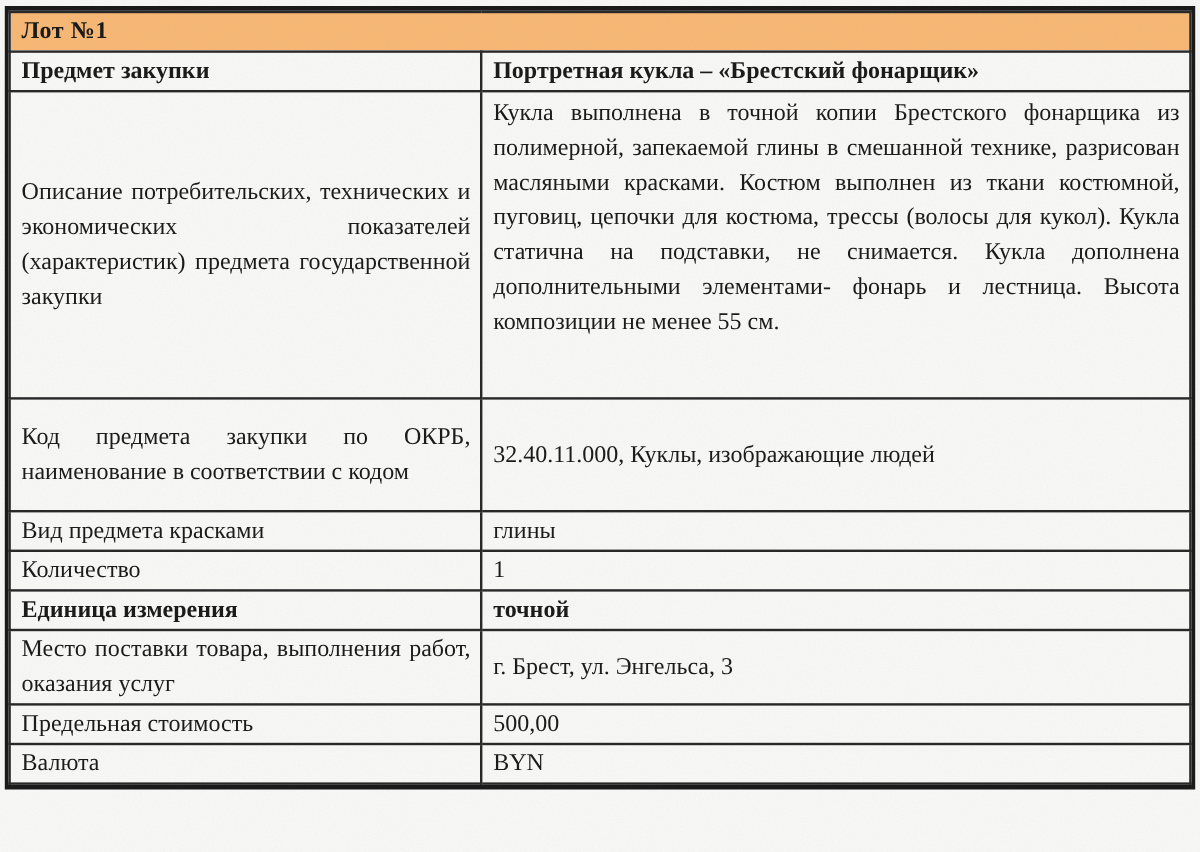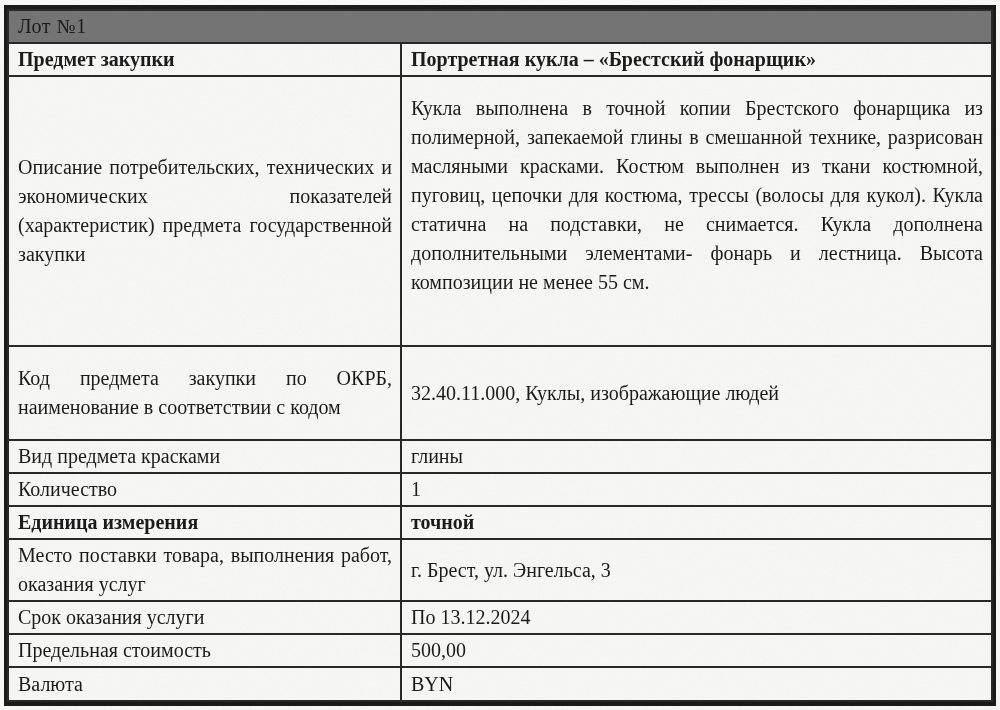--- a/index.html
+++ b/index.html
@@ -36,34 +36,34 @@
   table.doc-table td {
     border: 2px solid #222222;
     padding: 1px 8px 1px 9px;
     font-size: 20px;
     line-height: 29px;
     vertical-align: middle;
     text-align: justify;
     overflow: hidden;
   }
   th.lot-header {
-    background: #737373;
+    background: #fdba74;
     text-align: center;
-    font-weight: normal;
+    font-weight: bold;
     font-size: 21px;
     height: 26px;
     letter-spacing: 0.5px;
   }
   col.label-col { width: 393px; }
   col.value-col { width: auto; }
 
   
   tbody tr:nth-child(1) td { height: 28px; font-weight: bold; }
   tbody tr:nth-child(2) td { height: 250px; }
-  tbody tr:nth-child(2) td.value { vertical-align: top; padding-top: 17px; }
+  tbody tr:nth-child(2) td.value { vertical-align: top; padding-top: 3px; }
   tbody tr:nth-child(2) td.label { }
   tbody tr:nth-child(3) td { height: 90px; }
   tbody tr:nth-child(4) td { height: 29px; }
   tbody tr:nth-child(5) td { height: 28px; }
   tbody tr:nth-child(6) td { height: 29px; font-weight: bold; }
   tbody tr:nth-child(7) td { height: 56px; }
   tbody tr:nth-child(8) td { height: 29px; }
   tbody tr:nth-child(9) td { height: 27px; }
   tbody tr:nth-child(10) td { height: 30px; }
   tbody tr:nth-child(11) td { height: 29px; }
@@ -118,24 +118,20 @@
           </tr>
           <tr>
             <td class="label">Единица измерения</td>
             <td class="value">точной</td>
           </tr>
           <tr>
             <td class="label">Место поставки товара, выполнения работ, оказания услуг</td>
             <td class="value">г. Брест, ул. Энгельса, 3</td>
           </tr>
           <tr>
-            <td class="label">Срок оказания услуги</td>
-            <td class="value">По 13.12.2024</td>
-          </tr>
-          <tr>
             <td class="label">Предельная стоимость</td>
             <td class="value">500,00</td>
           </tr>
           <tr>
             <td class="label">Валюта</td>
             <td class="value">BYN</td>
           </tr>
         </tbody>
     </table>
   </div>

